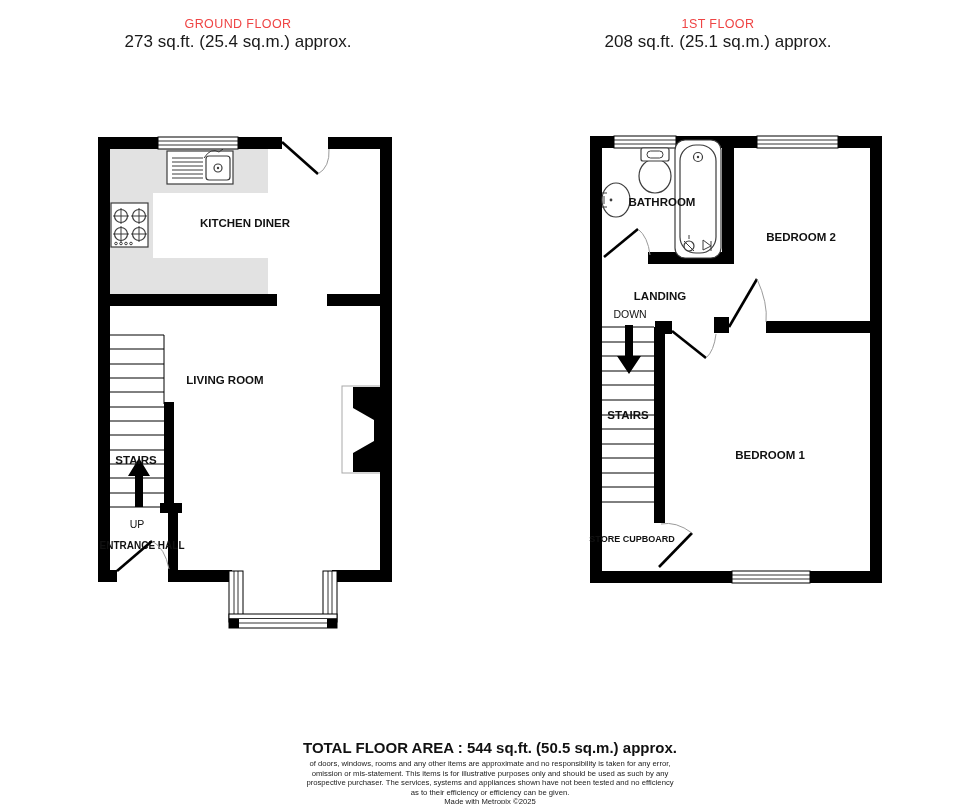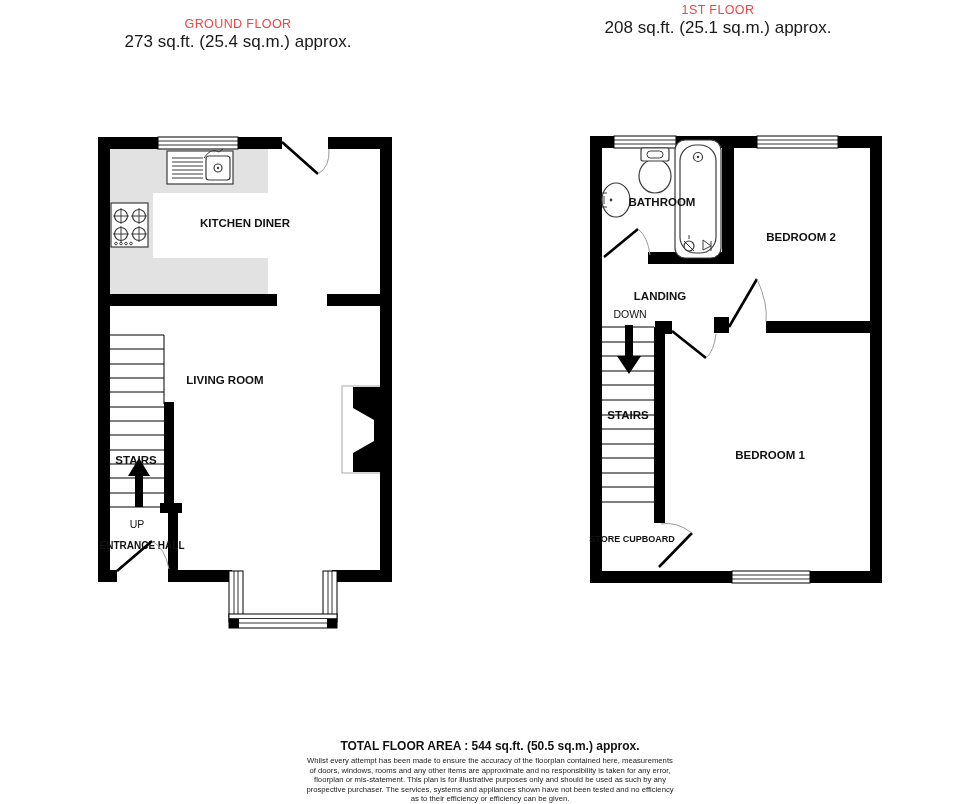--- a/index.html
+++ b/index.html
@@ -2,24 +2,24 @@
 <html><head>
 <meta charset="utf-8">
 <style>
   html,body{margin:0;padding:0;background:#fff;}
   .canvas{position:relative;width:980px;height:804px;background:#ffffff;overflow:hidden;
           font-family:"Liberation Sans",sans-serif;color:#111;}
   .floor-header{position:absolute;text-align:center;width:300px;}
   .floor-header .t{font-size:12.5px;letter-spacing:.4px;color:#ef4444;}
   .floor-header .a{font-size:17px;margin-top:1px;color:#1a1a1a;}
   .hdr-gf{left:88px;top:17px;}
-  .hdr-ff{left:568px;top:3px;text-align:center;}
+  .hdr-ff{left:568px;top:17px;text-align:center;}
   .plan-svg{position:absolute;left:0;top:0;}
   .footer{position:absolute;left:0;top:739px;width:980px;text-align:center;}
-  .footer .total{font-size:12px;font-weight:bold;color:#111;}
+  .footer .total{font-size:15px;font-weight:bold;color:#111;}
   .footer .disc{font-size:7.7px;line-height:9.6px;color:#222;margin-top:3px;}
   .footer .credit{font-size:7.7px;line-height:9.6px;color:#222;}
   
   .wall{fill:#000;}
   .tread{stroke:#000;stroke-width:1;fill:none;}
   .win{fill:#fff;stroke:#000;stroke-width:1;}
   .winline{stroke:#000;stroke-width:.8;}
   .leaf{stroke:#000;stroke-width:2.6;}
   .arc{stroke:#9b9b9b;stroke-width:1;fill:none;}
   .fix{fill:#fff;stroke:#3c3c3c;stroke-width:1.2;}
@@ -215,22 +215,21 @@
       <g>
         <line class="leaf" x1="659" y1="567" x2="692" y2="533"></line>
         <path class="arc" d="M692,533 Q676,521 661,524"></path>
       </g>
     </g>
   </svg>
 
   <div class="footer">
     <div class="total">TOTAL FLOOR AREA : 544 sq.ft. (50.5 sq.m.) approx.</div>
     <div class="disc">
-      <div>Whilst every attempt has been made to ensure the accuracy of the floorplan contained here, measurements</div>
       <div>of doors, windows, rooms and any other items are approximate and no responsibility is taken for any error,</div>
-      <div>floorplan or mis-statement. This plan is for illustrative purposes only and should be used as such by any</div>
+      <div>omission or mis-statement. This items is for illustrative purposes only and should be used as such by any</div>
       <div>prospective purchaser. The services, systems and appliances shown have not been tested and no efficiency</div>
       <div>as to their efficiency or efficiency can be given.</div>
       <div class="credit">Made with Metropix ©2025</div>
     </div>
   </div>
 
 </div>
 
 </body></html>

